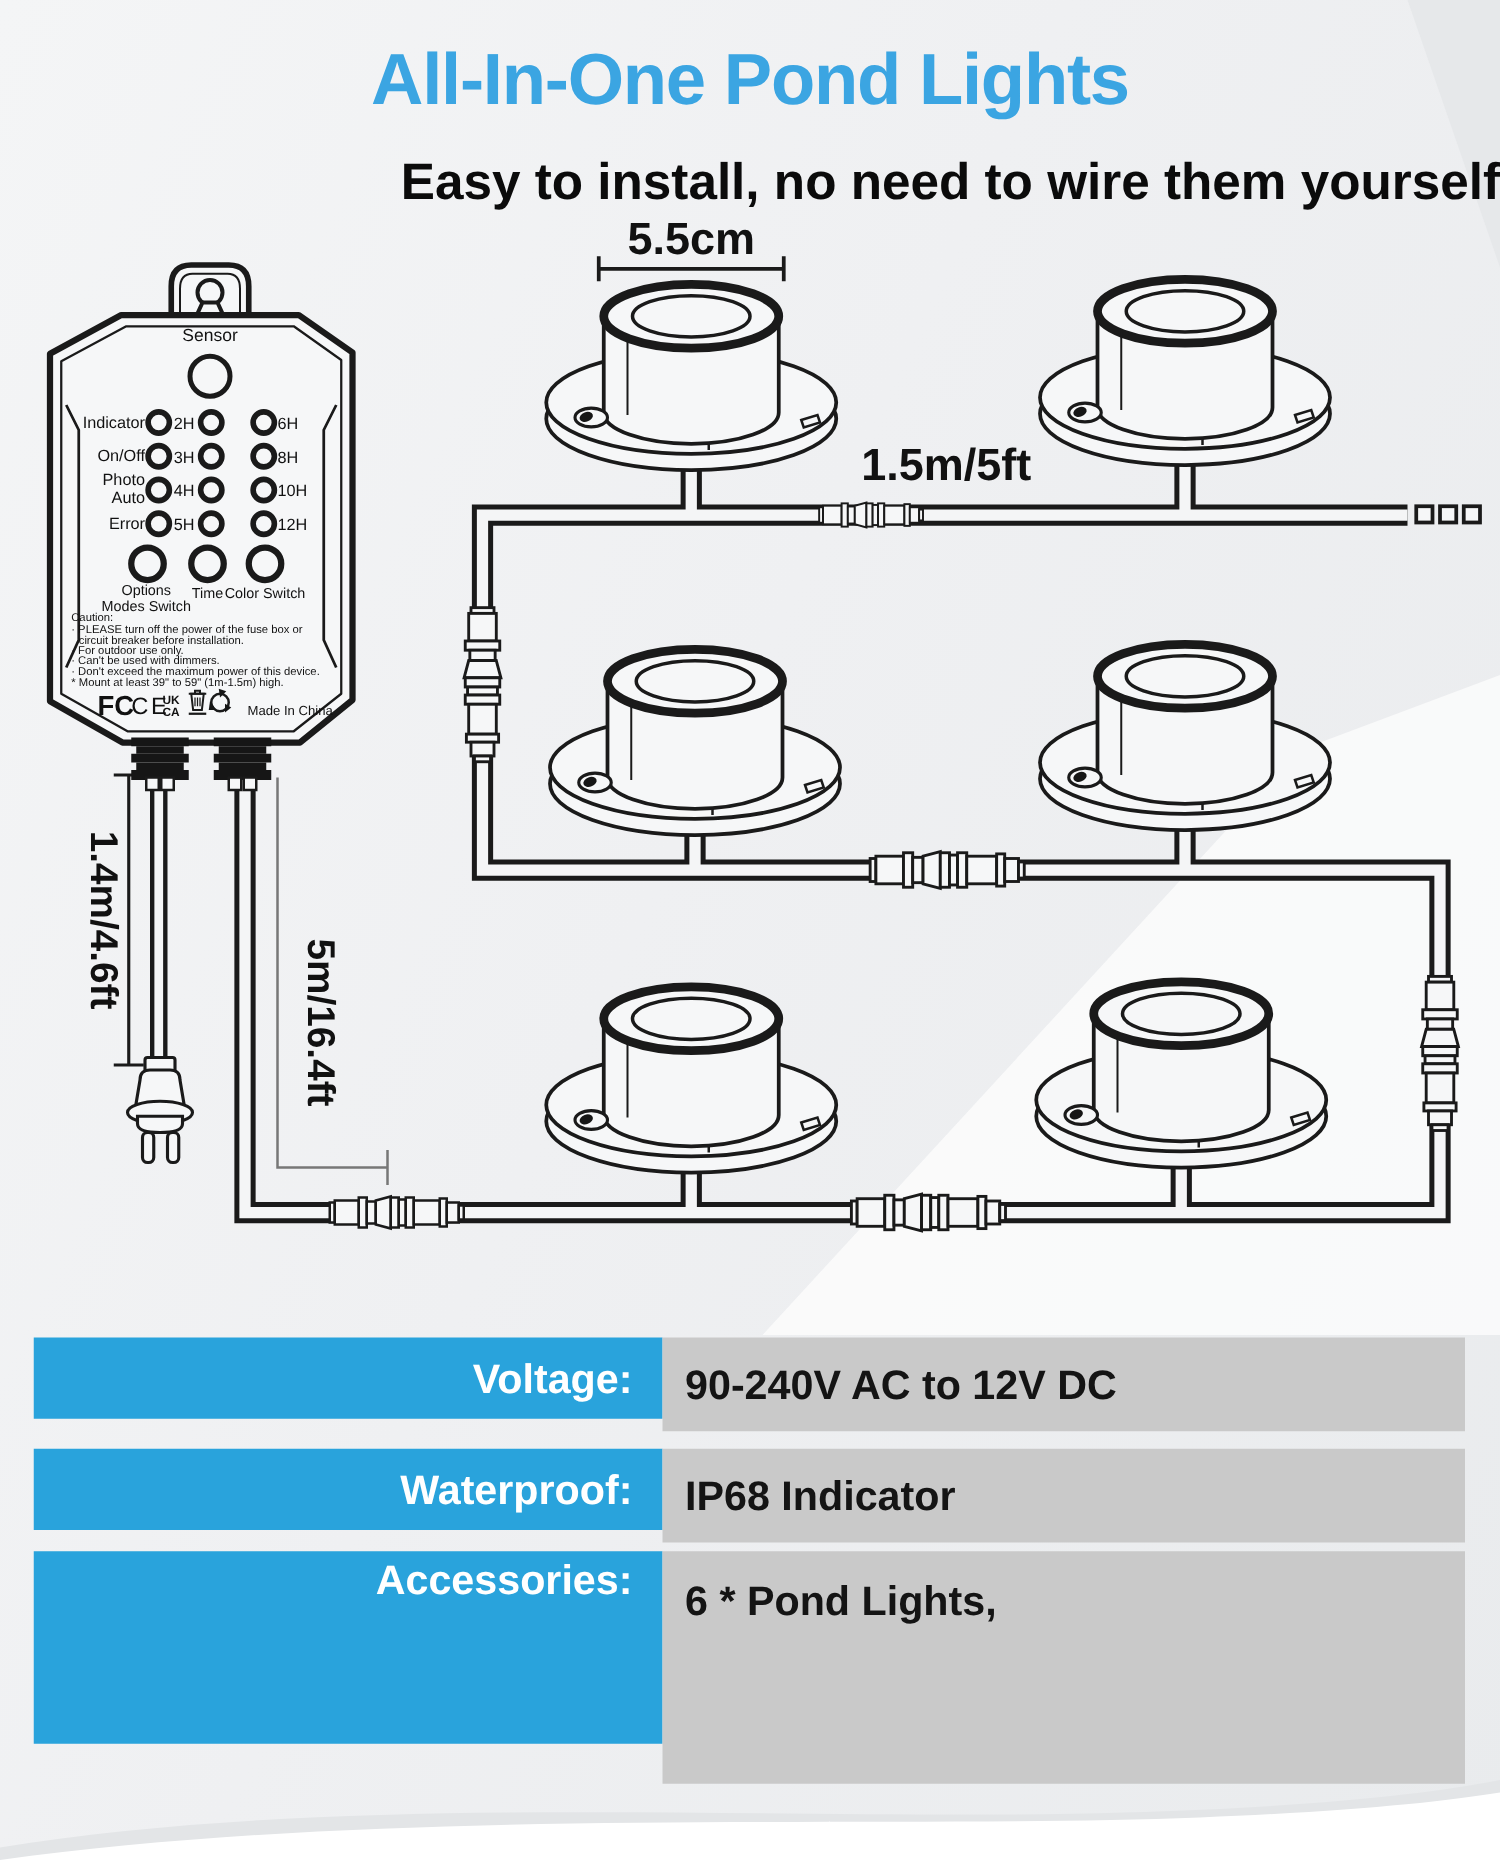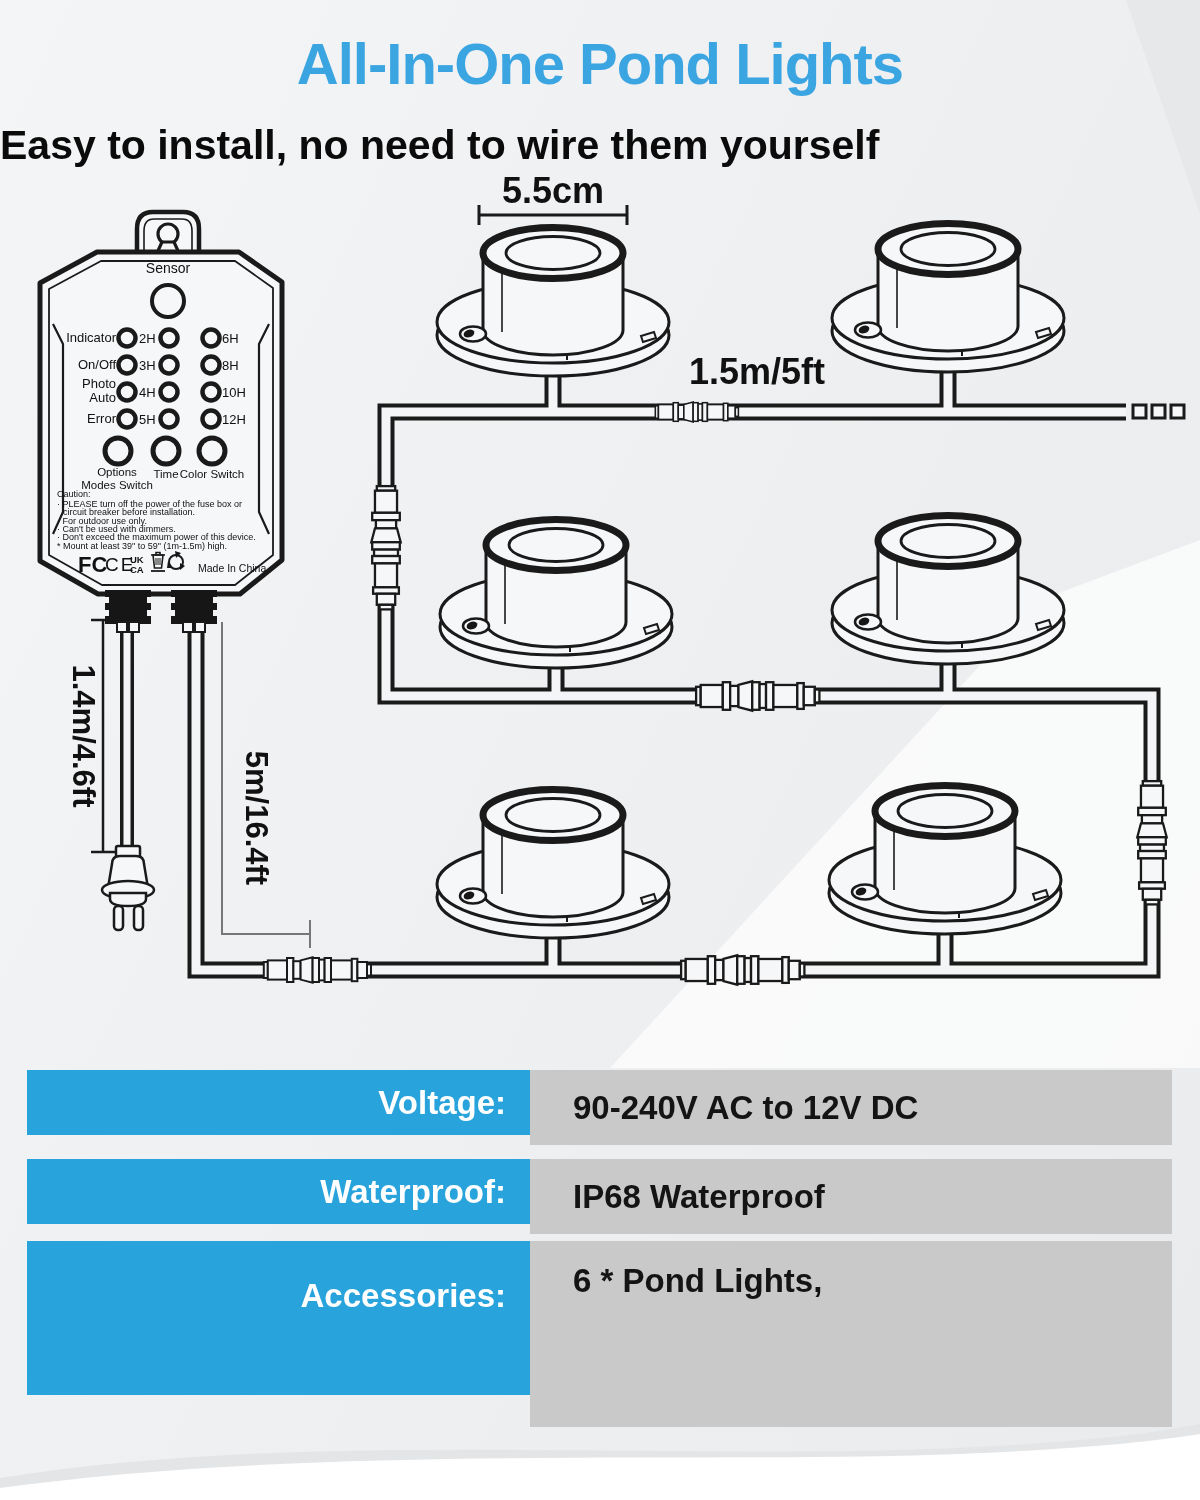--- a/index.html
+++ b/index.html
@@ -6,21 +6,21 @@
   body{font-family:"Liberation Sans",sans-serif;}
   .stage{
     position:relative;width:1200px;height:1500px;overflow:hidden;
     background:linear-gradient(115deg,#f4f5f6 0%,#eff0f2 45%,#e9ebed 100%);
   }
   .hdr-title{
     position:absolute;top:30px;left:0;width:100%;text-align:center;
     font-size:58px;font-weight:bold;letter-spacing:-1px;color:#3BA5E2;
   }
   .hdr-sub{
-    position:absolute;top:122px;left:0;width:100%;text-align:left;
+    position:absolute;top:122px;left:0;width:100%;text-align:right;
     font-size:41px;font-weight:bold;color:#0b0b0b;
   }
   svg.diagram{position:absolute;left:0;top:0;}
   svg .ln{stroke:#1a1a1a;fill:none;}
   svg .wf{fill:#f6f7f8;}
   svg text{fill:#111;}
   .t-dim{font-size:36px;font-weight:bold;text-anchor:middle;}
   .t-dim-s{font-size:31px;font-weight:bold;text-anchor:middle;}
   .t-sensor{font-size:14px;text-anchor:middle;}
   .t-lbl{font-size:13px;text-anchor:end;}
@@ -40,23 +40,23 @@
   .spec-table{position:absolute;left:27px;top:1070px;width:1145px;}
   .spec-row{display:flex;margin-bottom:7px;}
   .spec-label{
     width:503px;box-sizing:border-box;background:#29A3DC;color:#ffffff;
     font-weight:bold;font-size:33px;display:flex;align-items:center;
     justify-content:flex-end;padding-right:24px;height:65px;
   }
   .spec-value{
     width:642px;box-sizing:border-box;background:#C9C9C9;color:#141414;
     font-weight:bold;font-size:33px;display:flex;flex-direction:column;
-    justify-content:center;padding-left:43px;height:75px;line-height:47px;
-  }
-  .spec-row.tall .spec-label{height:154px;align-items:flex-start;padding-top:36px;}
+    justify-content:center;padding-left:18px;height:75px;line-height:47px;
+  }
+  .spec-row.tall .spec-label{height:154px;align-items:flex-start;padding-top:4px;}
   .spec-row.tall .spec-value{height:186px;justify-content:flex-start;padding-top:16px;}
 </style>
 </head>
 <body>
 
 <div class="stage">
 
   <svg class="diagram" width="1200" height="1500" viewBox="0 0 1200 1500">
     <defs>
 
@@ -273,21 +273,21 @@
       <div class="spec-label">Voltage:</div>
       <div class="spec-value">
         <div>90-240V AC to 12V DC</div>
       </div>
     </div>
     <div class="spec-row">
     </div>
     <div class="spec-row">
       <div class="spec-label">Waterproof:</div>
       <div class="spec-value">
-        <div>IP68 Waterproof</div>
+        <div>IP68 Indicator</div>
       </div>
     </div>
     <div class="spec-row tall">
       <div class="spec-label">Accessories:</div>
       <div class="spec-value">
         <div>6 * Pond Lights,</div>
       </div>
     </div>
   </div>
 

